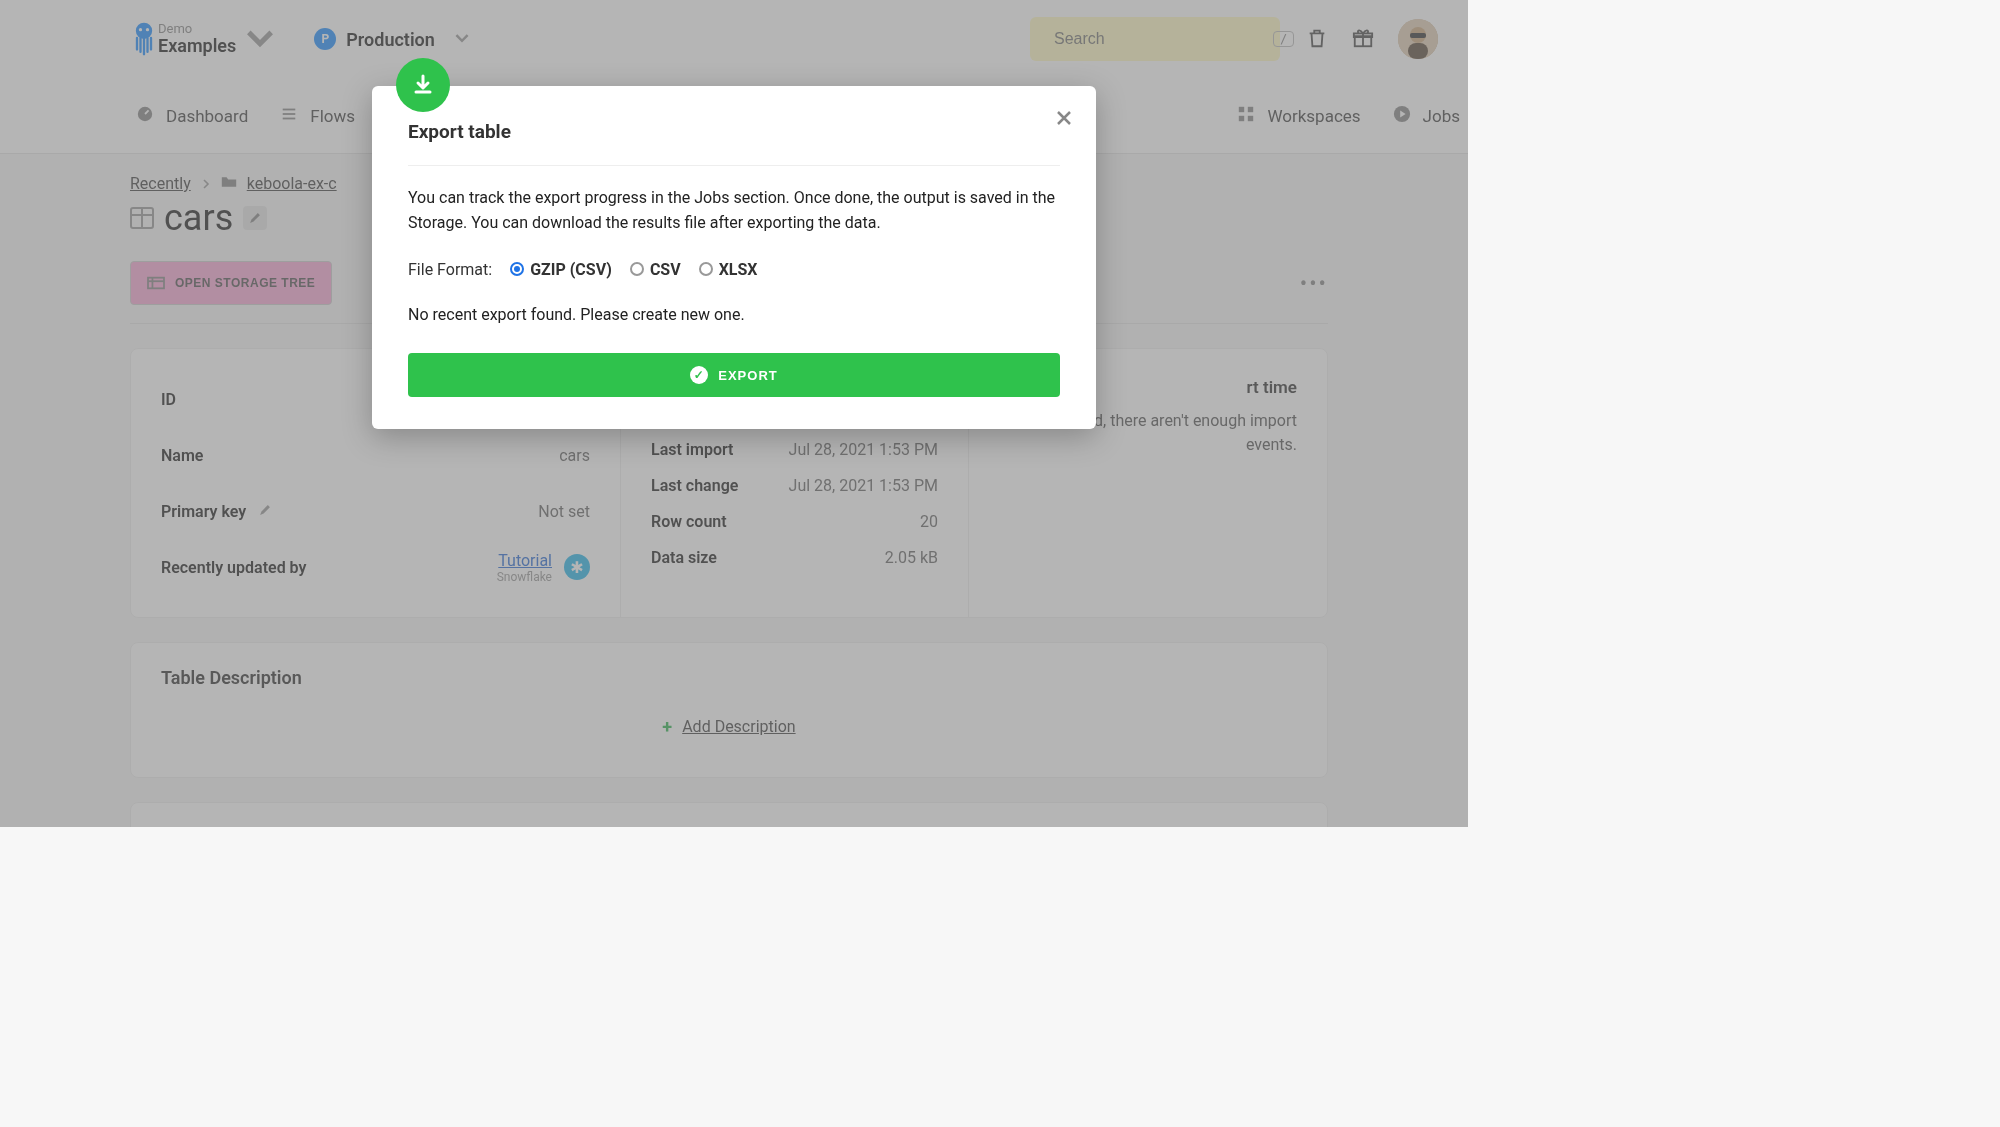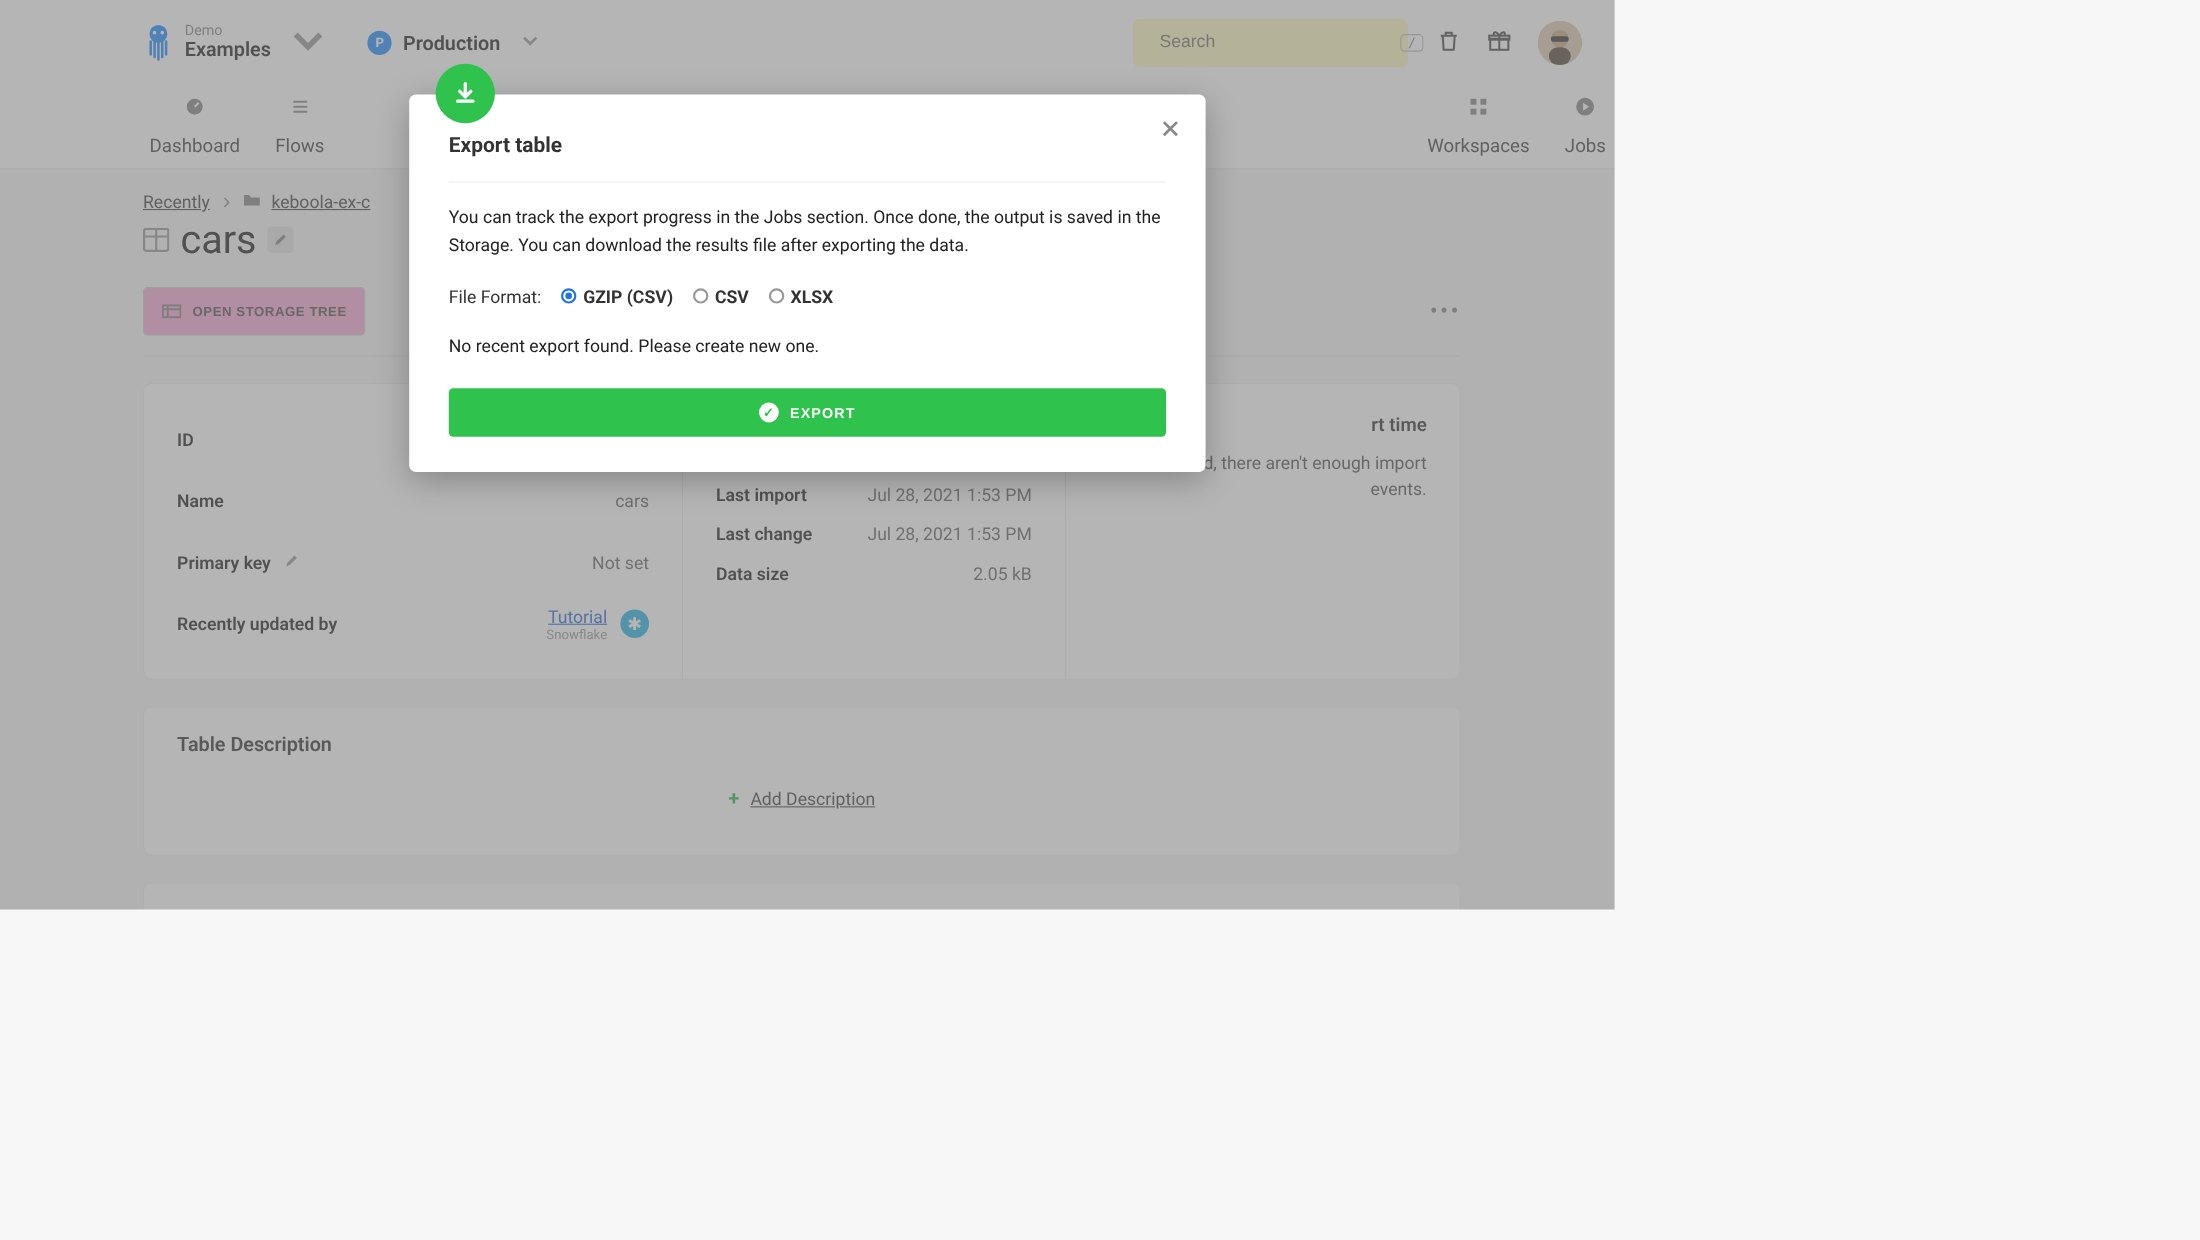--- a/index.html
+++ b/index.html
@@ -18,21 +18,20 @@
   .topbar {
     height: 78px;
     display: flex;
     align-items: center;
     padding: 0 30px 0 20px;
     background: #fff;
   }
   .logo-wrap {
     display: flex;
     align-items: center;
-    gap: 10px;
     padding-left: 110px;
   }
   .logo-wrap svg { width: 28px; height: 36px; }
   .org-block { display: flex; flex-direction: column; line-height: 1.1; }
   .org-label { color: #888; font-size: 13px; }
   .org-name { font-weight: 600; font-size: 18px; color: #222; }
   .chev { margin-left: 10px; color: #999; }
   .prod-block { display: flex; align-items: center; margin-left: 40px; gap: 10px; }
   .prod-badge {
     width: 22px; height: 22px; border-radius: 50%;
@@ -66,21 +65,21 @@
   .avatar svg { width: 40px; height: 40px; }
   
   
   .navtabs {
     height: 76px; background: #fff;
     border-bottom: 1px solid #e5e5e5;
     display: flex; align-items: center;
     padding-left: 128px; gap: 16px;
     font-size: 17px; color: #444;
   }
-  .navtabs .tab { display: flex; align-items: center; gap: 12px; padding: 0 8px; cursor: pointer; flex-direction: column; }
+  .navtabs .tab { display: flex; align-items: center; gap: 12px; padding: 0 8px; cursor: pointer; }
   .navtabs .tab .icn { color: #888; }
   
   
   .page {
     padding: 20px 140px 0 130px;
   }
   .crumbs { display: flex; align-items: center; gap: 10px; color: #666; font-size: 16px; }
   .crumbs a { color: #444; text-decoration: underline; }
   .crumbs .folder { color: #888; }
   .title-row { display: flex; align-items: center; gap: 10px; margin-top: 4px; }
@@ -380,20 +379,24 @@
       <div style="height:56px"></div>
       <div class="kv">
           <span class="k">Last import</span>
           <span class="v">Jul 28, 2021 1:53 PM</span>
         </div>
       <div class="kv">
           <span class="k">Last change</span>
           <span class="v">Jul 28, 2021 1:53 PM</span>
         </div>
       <div class="kv">
+          <span class="k">Row count</span>
+          <span class="v">20</span>
+        </div>
+      <div class="kv">
           <span class="k">Data size</span>
           <span class="v">2.05 kB</span>
         </div>
     </div>
     <div class="panel right">
       <div class="ctitle" style="text-align:right">rt time</div>
       <div class="cmsg" style="text-align:right">t be rendered, there aren't enough import events.</div>
     </div>
   </div>
 

